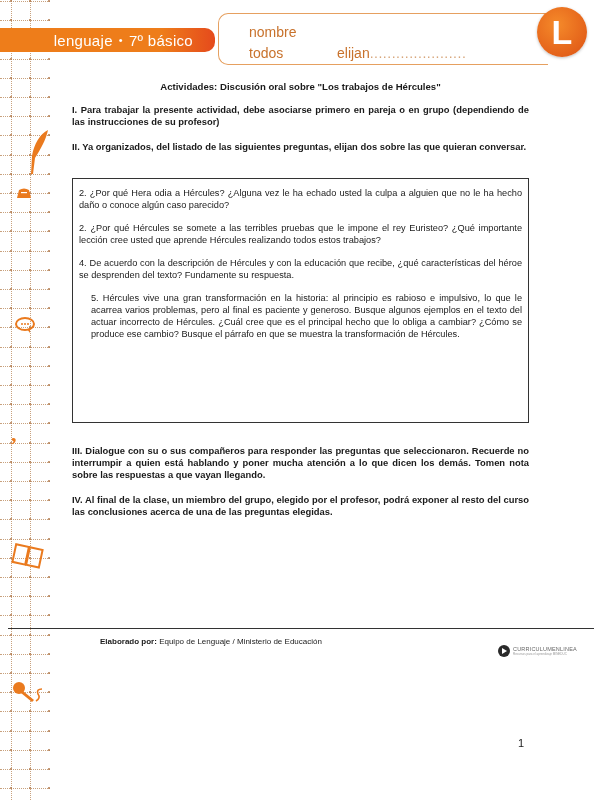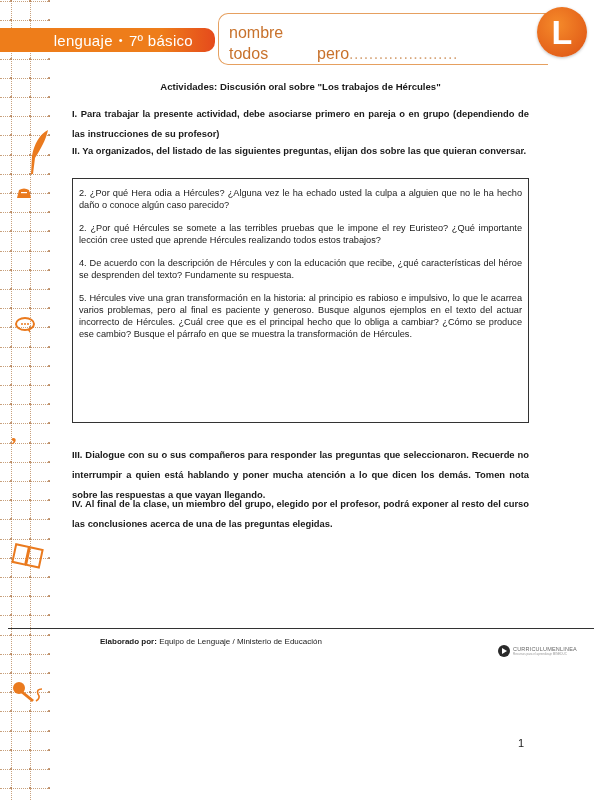--- a/index.html
+++ b/index.html
@@ -36,49 +36,49 @@
     display: flex; align-items: center; justify-content: flex-end; padding-right: 22px;
     box-sizing: border-box; letter-spacing: 0.3px;
   }
   .subject-bar .sep { margin: 0 6px; font-size: 11px; }
   .info-box {
     position: absolute; left: 218px; top: 13px; width: 330px; height: 52px;
     border: 1px solid #e6a060; border-right: none; border-radius: 10px 0 0 10px;
     box-sizing: border-box;
   }
   .info-label {
-    position: absolute; font-size: 16px; color: #c8722c;
+    position: absolute; font-size: 14px; color: #c8722c; margin-left: 20px;
   }
   .fecha-dots { color: #d7a57a; letter-spacing: 0.5px; }
   .logo-circle {
     position: absolute; left: 537px; top: 7px; width: 50px; height: 50px;
     border-radius: 50%;
     background: radial-gradient(circle at 40% 35%, #f58a2a, #e4621a 70%, #d4521a);
     box-shadow: 0 1px 3px rgba(0,0,0,0.25);
     color: #fff; font-weight: bold; font-size: 34px;
     display: flex; align-items: center; justify-content: center;
   }
   
   .doc-title {
     position: absolute; left: 72px; top: 81px; width: 457px; text-align: center;
     font-size: 9.6px; font-weight: bold;
   }
   .para {
     position: absolute; left: 72px; width: 457px;
-    font-size: 9.4px; line-height: 20px; text-align: justify; font-weight: bold;
+    font-size: 9.4px; line-height: 12px; text-align: justify; font-weight: bold;
   }
   .questions-box {
     position: absolute; left: 72px; top: 178px; width: 457px; height: 245px;
     border: 1.5px solid #333; box-sizing: border-box;
     padding: 8px 6px 0 6px;
   }
   .q {
     font-size: 9.2px; line-height: 12px; text-align: justify; margin: 0 0 11px 0;
   }
-  .q.tight { margin-bottom: 0; }
+  .q.tight { margin-bottom: 0; margin-left: 12px; }
   .footer-line {
     position: absolute; left: 8px; top: 628px; width: 586px; height: 0;
     border-top: 1px solid #333;
   }
   .footer-credit {
     position: absolute; left: 77px; top: 637px; font-size: 8px; margin-left: 23px;
   }
   .footer-credit b { font-weight: bold; }
   .cl-logo {
     position: absolute; left: 498px; top: 645px; display: flex; align-items: center;
@@ -304,21 +304,21 @@
 
 <div class="subject-bar">
   <span>lenguaje</span>
   <span class="sep">•</span>
   <span>7º básico</span>
 </div>
 <div class="info-box"></div>
 <span class="info-label" style="left:229px;top:24px">nombre</span>
 <span class="info-label" style="left:229px;top:45px">todos</span>
 <span class="info-label" style="left:317px;top:45px">
-  <span>pero</span><span class="fecha-dots">......................</span>
+  <span>elijan</span><span class="fecha-dots">......................</span>
 </span>
 <div class="logo-circle">
   <span>L</span>
 </div>
 
 <div class="doc-title">Actividades: Discusión oral sobre "Los trabajos de Hércules"</div>
 
 <div class="para" style="top:104px">I. Para trabajar la presente actividad, debe asociarse primero en pareja o en grupo (dependiendo de las instrucciones de su profesor)</div>
 <div class="para" style="top:141px">II. Ya organizados, del listado de las siguientes preguntas, elijan dos sobre las que quieran conversar.</div>
 

